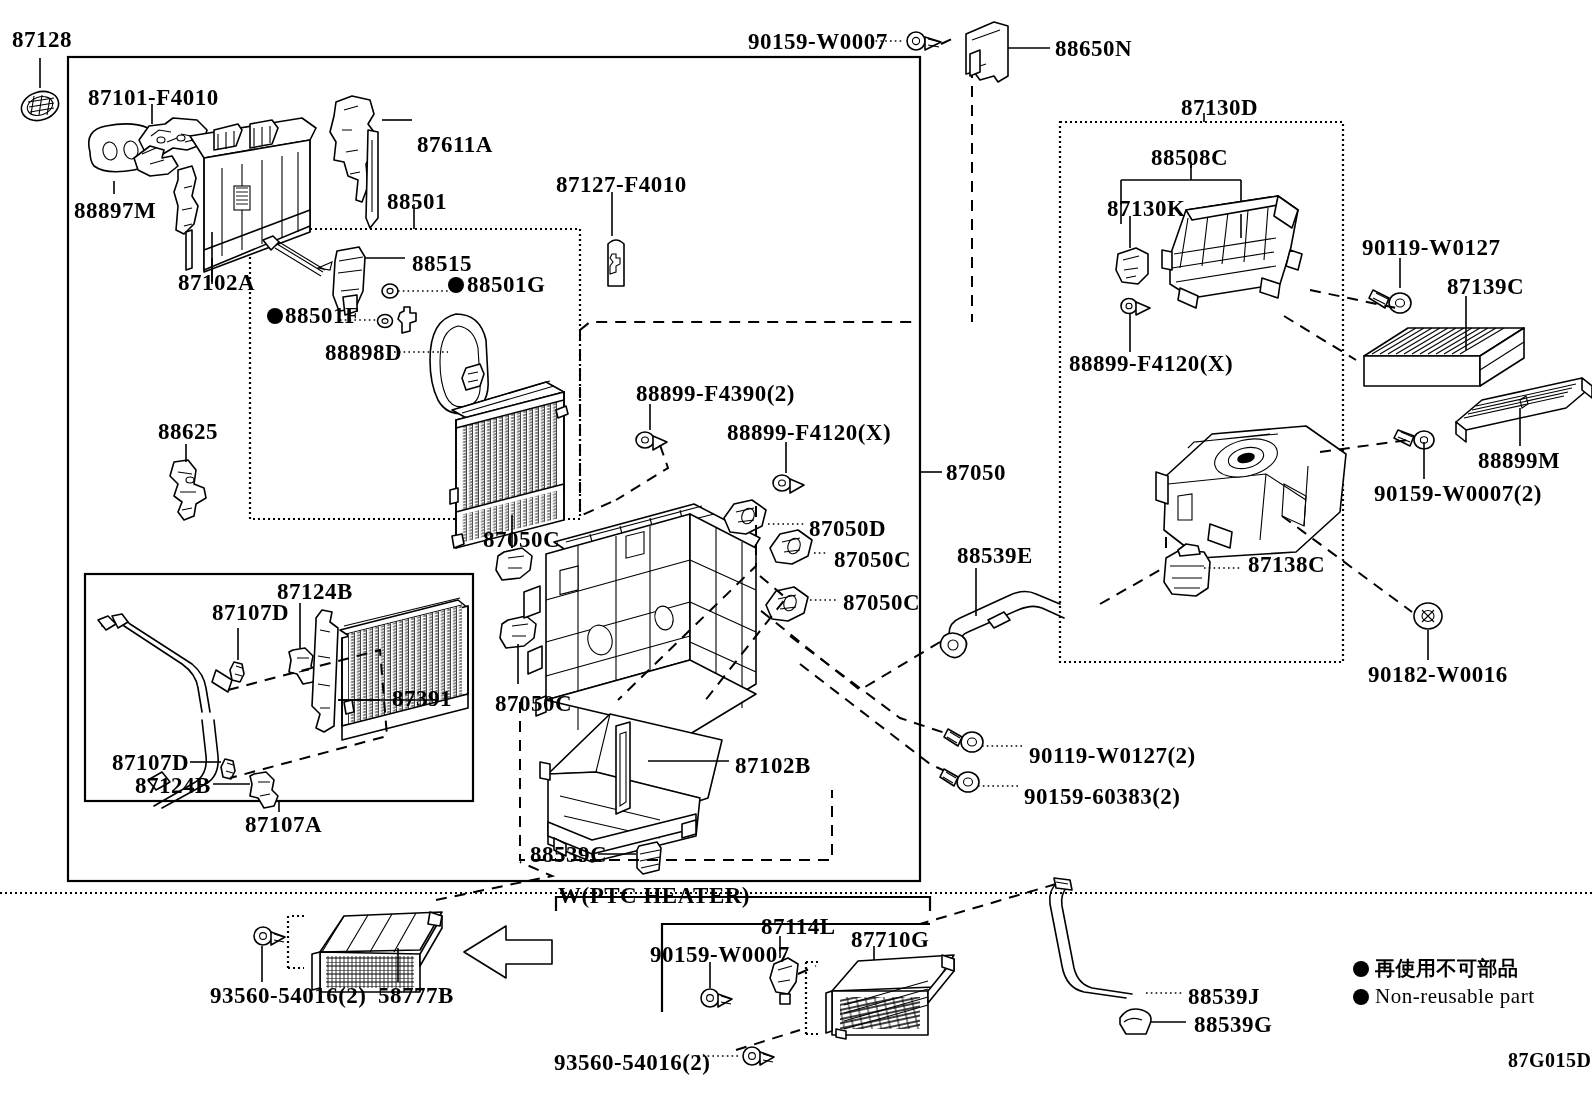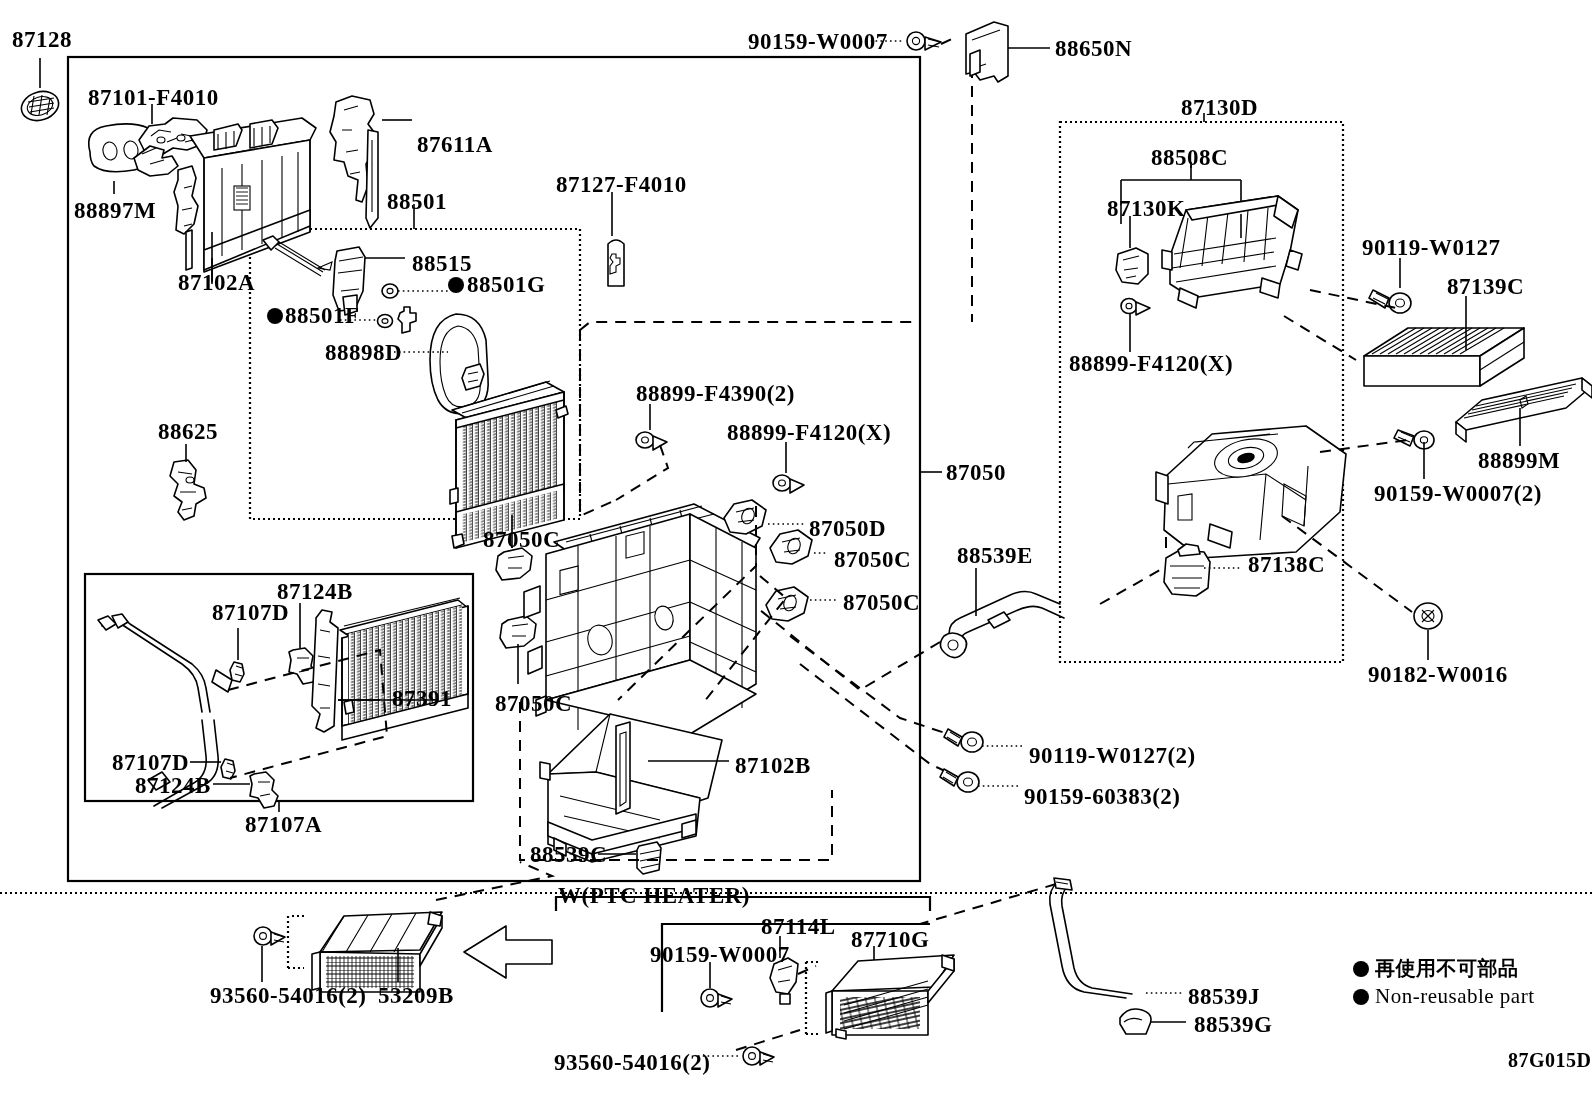--- a/index.html
+++ b/index.html
@@ -616,21 +616,21 @@
 <div class="lbl" style="left:1069px;top:352px;">88899-F4120(X)</div>
 <div class="lbl" style="left:1362px;top:236px;">90119-W0127</div>
 <div class="lbl" style="left:1447px;top:275px;">87139C</div>
 <div class="lbl" style="left:1478px;top:449px;">88899M</div>
 <div class="lbl" style="left:1374px;top:482px;">90159-W0007(2)</div>
 <div class="lbl" style="left:1248px;top:553px;">87138C</div>
 <div class="lbl" style="left:1368px;top:663px;">90182-W0016</div>
 <div class="lbl" style="left:1029px;top:744px;">90119-W0127(2)</div>
 <div class="lbl" style="left:1024px;top:785px;">90159-60383(2)</div>
 <div class="lbl" style="left:210px; top:984px;">93560-54016(2)</div>
-<div class="lbl" style="left:378px; top:984px;">53209B</div>
+<div class="lbl" style="left:378px; top:984px;">58777B</div>
 <div class="lbl" style="left:650px; top:943px;">90159-W0007</div>
 <div class="lbl" style="left:761px; top:915px;">87114L</div>
 <div class="lbl" style="left:851px; top:928px;">87710G</div>
 <div class="lbl" style="left:554px; top:1051px;">93560-54016(2)</div>
 <div class="lbl" style="left:1188px;top:985px;">88539J</div>
 <div class="lbl" style="left:1194px;top:1013px;">88539G</div>
 
 <div class="lbl" style="left:558px; top:884px;">W(PTC HEATER)</div>
 
 <div class="lbl jp" style="left:1375px; top:958px;">再使用不可部品</div>

